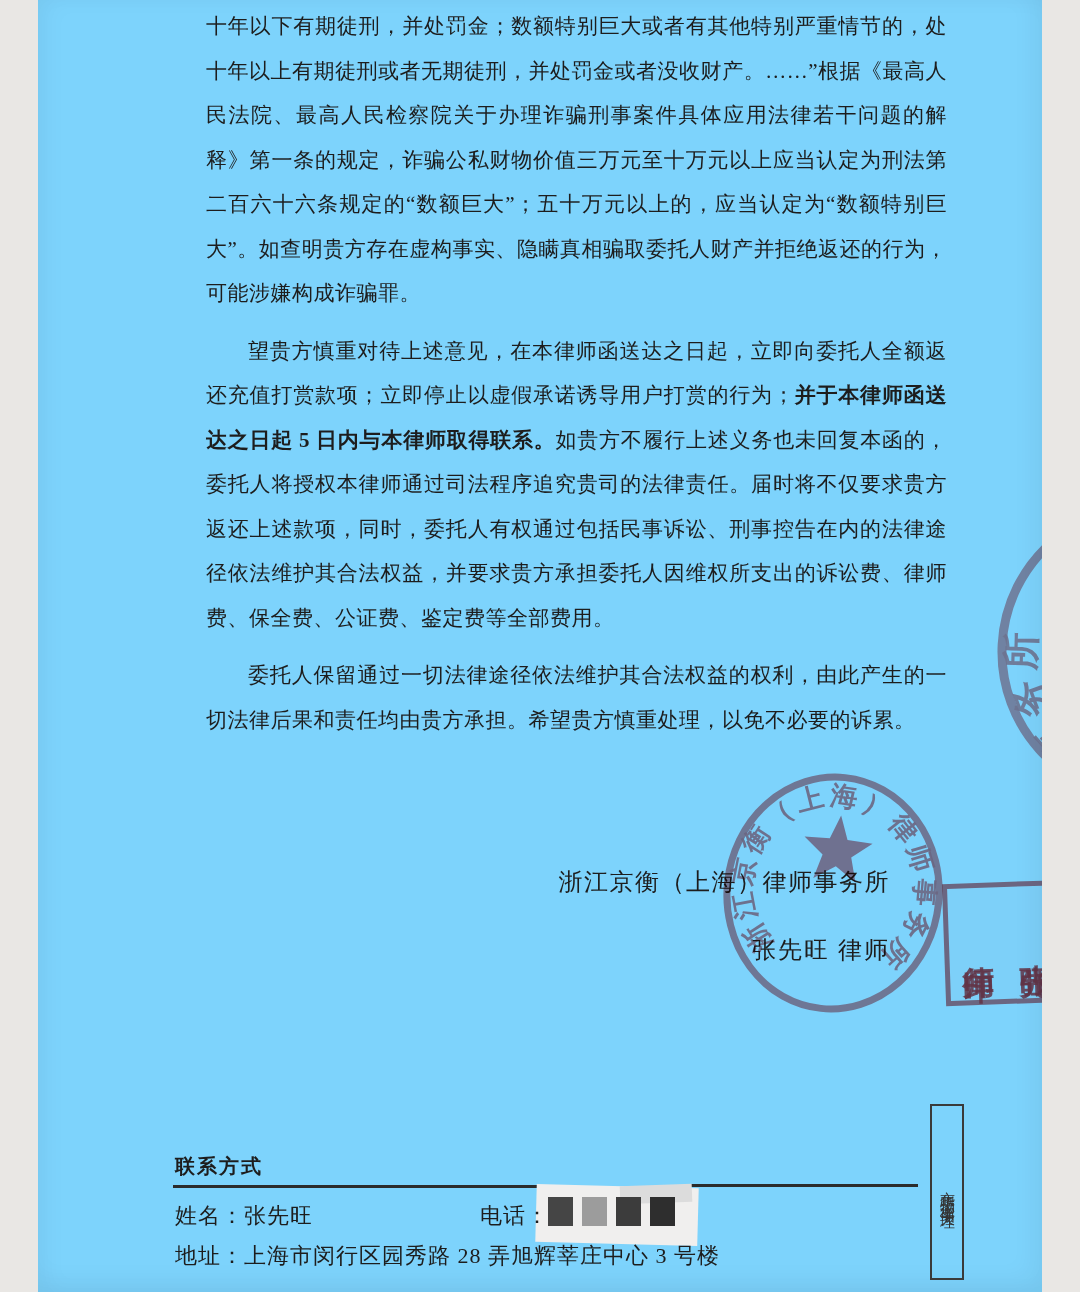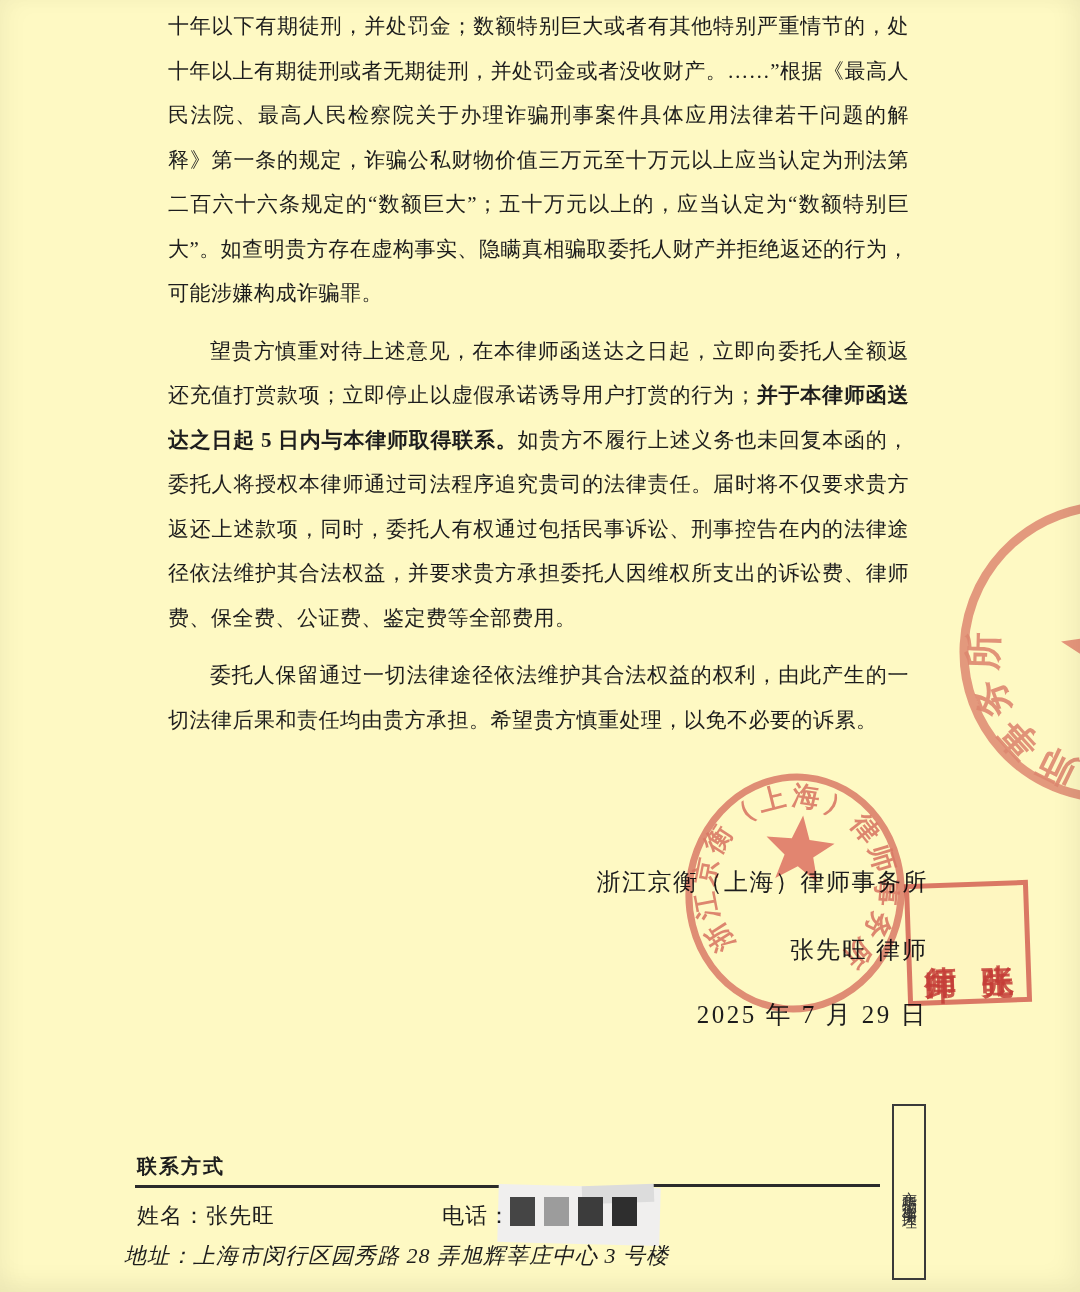--- a/index.html
+++ b/index.html
@@ -1,20 +1,20 @@
 <!DOCTYPE html>
 <html><head>
 <meta charset="utf-8">
 <style>
   html,body{margin:0;padding:0;background:#e9e7e4;}
   .page{
     position:relative;
-    width:1080px;height:1292px;
+    width:1004px;height:1292px;
     margin:0 auto;
-    background:#fef9c3;
+    background:#7dd3fc;
     overflow:hidden;
     font-family:"Liberation Serif","DejaVu Serif",serif;
     color:#1d1d1d;
     box-shadow:inset -8px -10px 24px rgba(0,0,0,.05), inset 10px 0 22px rgba(0,0,0,.03);
   }
   
   .body-text{
     position:absolute;left:168px;top:4px;width:741px;
     font-size:21px;line-height:44.5px;
     text-align:justify;
@@ -45,21 +45,21 @@
     font-family:"Liberation Serif","DejaVu Serif",serif;
   }
   
   .contact-heading{position:absolute;left:137px;top:1153px;font-size:20px;font-weight:bold;letter-spacing:2px;}
   .rule{position:absolute;height:3px;background:#2b2b2b;}
   .rule-a{left:135px;top:1185px;width:378px;}
   .rule-b{left:646px;top:1184px;width:234px;}
   .contact-row{position:absolute;font-size:22px;letter-spacing:1px;}
   .row-name{left:137px;top:1201px;}
   .row-phone{left:442px;top:1201px;}
-  .row-address{left:124px;top:1241px;font-style:italic;}
+  .row-address{left:137px;top:1241px;}
   .redact-patch{position:absolute;left:498px;top:1186px;width:162px;height:58px;background:#f0efee;transform:rotate(1.5deg);}
   .redact-wedge{position:absolute;left:582px;top:1185px;width:72px;height:18px;background:#dcdcdc;transform:rotate(-2deg);}
   .mosaic{position:absolute;left:510px;top:1197px;display:flex;gap:9px;}
   .mosaic span{display:inline-block;width:25px;height:29px;}
   .motto-box{
     position:absolute;left:892px;top:1104px;width:30px;height:172px;
     border:2px solid #3a3a3a;
     display:flex;align-items:center;justify-content:center;
     writing-mode:vertical-rl;text-orientation:upright;
     font-size:15px;letter-spacing:3px;color:#333;
@@ -72,21 +72,20 @@
 
   <div class="body-text">
       <p class="para"><span>十年以下有期徒刑，并处罚金；数额特别巨大或者有其他特别严重情节的，处十年以上有期徒刑或者无期徒刑，并处罚金或者没收财产。……”根据《最高人民法院、最高人民检察院关于办理诈骗刑事案件具体应用法律若干问题的解释》第一条的规定，诈骗公私财物价值三万元至十万元以上应当认定为刑法第二百六十六条规定的“数额巨大”；五十万元以上的，应当认定为“数额特别巨大”。如查明贵方存在虚构事实、隐瞒真相骗取委托人财产并拒绝返还的行为，可能涉嫌构成诈骗罪。</span></p>
       <p class="para indent"><span>望贵方慎重对待上述意见，在本律师函送达之日起，立即向委托人全额返还充值打赏款项；立即停止以虚假承诺诱导用户打赏的行为；</span><span class="b">并于本律师函送达之日起 5 日内与本律师取得联系。</span><span>如贵方不履行上述义务也未回复本函的，委托人将授权本律师通过司法程序追究贵司的法律责任。届时将不仅要求贵方返还上述款项，同时，委托人有权通过包括民事诉讼、刑事控告在内的法律途径依法维护其合法权益，并要求贵方承担委托人因维权所支出的诉讼费、律师费、保全费、公证费、鉴定费等全部费用。</span></p>
       <p class="para indent"><span>委托人保留通过一切法律途径依法维护其合法权益的权利，由此产生的一切法律后果和责任均由贵方承担。希望贵方慎重处理，以免不必要的诉累。</span></p>
     </div>
 
   <div class="signature">
     <div class="sig-firm">浙江京衡（上海）律师事务所</div>
     <div class="sig-lawyer">张先旺 律师</div>
-    <div class="sig-date">2025 年 7 月 29 日</div>
   </div>
 
   <svg class="stamp" style="left:675px;top:768px;opacity:.85" width="240" height="250" viewBox="-120 -125 240 250">
     <g transform="rotate(6)">
       <ellipse cx="0" cy="0" rx="106" ry="116" fill="none" stroke="#d4646e" stroke-width="7" stroke-opacity=".85"></ellipse>
       <polygon transform="translate(0,-42)" points="0,-36 8.9,-12.2 34.2,-11.1 14.4,4.7 21.2,29.1 0,15.1 -21.2,29.1 -14.4,4.7 -34.2,-11.1 -8.9,-12.2" fill="#d95f6c" fill-opacity=".88"></polygon>
       <defs>
         <path id="stamp1-arc" d="M -50.5 58.6 A 82 82 0 1 1 50.5 58.6"></path>
       </defs>
       <text font-size="27" letter-spacing="4" fill="#d4646e" fill-opacity=".9">

